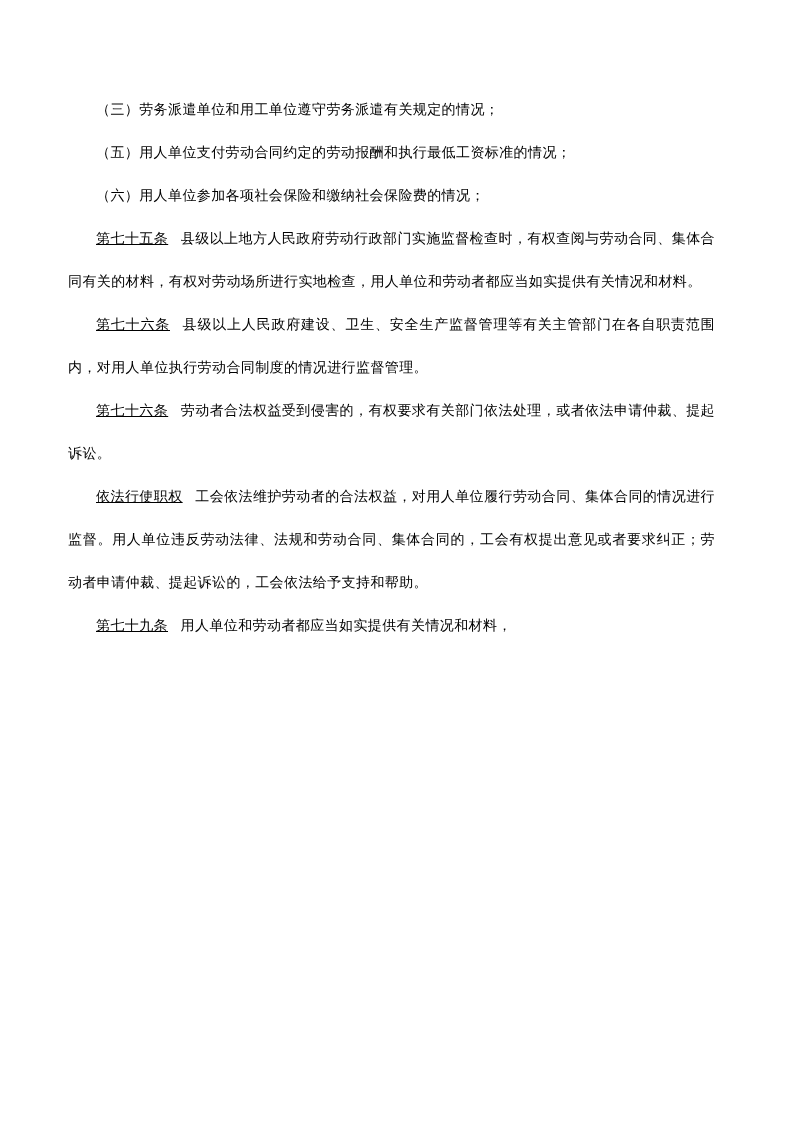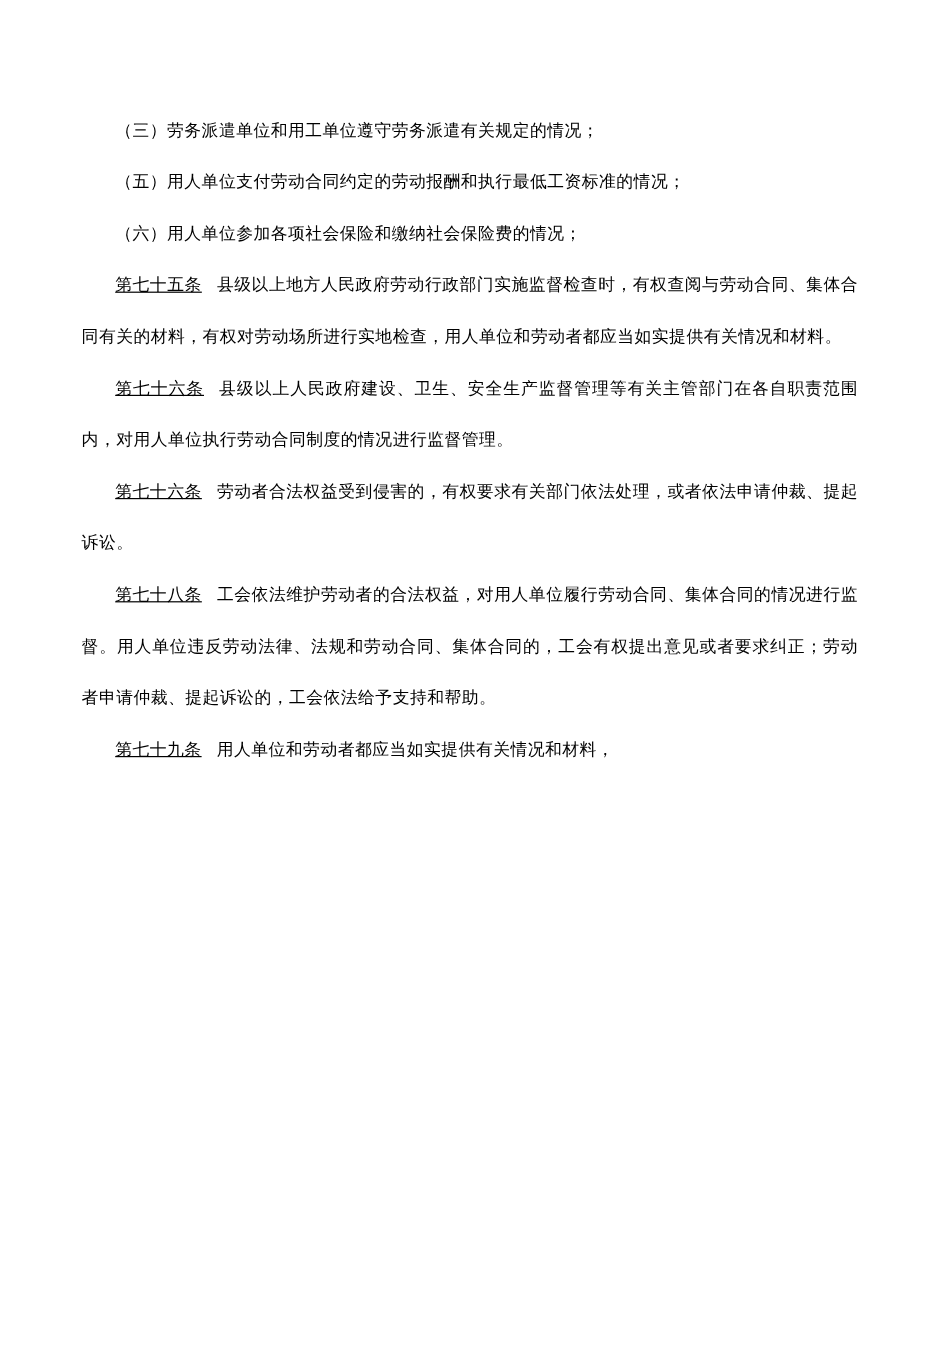--- a/index.html
+++ b/index.html
@@ -63,21 +63,21 @@
 
     <p class="para">
       <span class="article-no">第七十六条</span><span>县级以上人民政府建设、卫生、安全生产监督管理等有关主管部门在各自职责范围内，对用人单位执行劳动合同制度的情况进行监督管理。</span>
     </p>
 
     <p class="para">
       <span class="article-no">第七十六条</span><span>劳动者合法权益受到侵害的，有权要求有关部门依法处理，或者依法申请仲裁、提起诉讼。</span>
     </p>
 
     <p class="para">
-      <span class="article-no">第七十八条</span><span>工会依法维护劳动者的合法权益，对用人单位履行劳动合同、集体合同的情况进行监督。用人单位违反劳动法律、法规和劳动合同、集体合同的，工会有权提出意见或者要求纠正；劳动者申请仲裁、提起诉讼的，工会依法给予支持和帮助。</span>
+      <span class="article-no">依法行使职权</span><span>工会依法维护劳动者的合法权益，对用人单位履行劳动合同、集体合同的情况进行监督。用人单位违反劳动法律、法规和劳动合同、集体合同的，工会有权提出意见或者要求纠正；劳动者申请仲裁、提起诉讼的，工会依法给予支持和帮助。</span>
     </p>
 
     <p class="para">
       <span class="article-no">第七十九条</span><span>用人单位和劳动者都应当如实提供有关情况和材料，</span>
     </p>
 
   </div>
 </div>
 
 </body></html>

